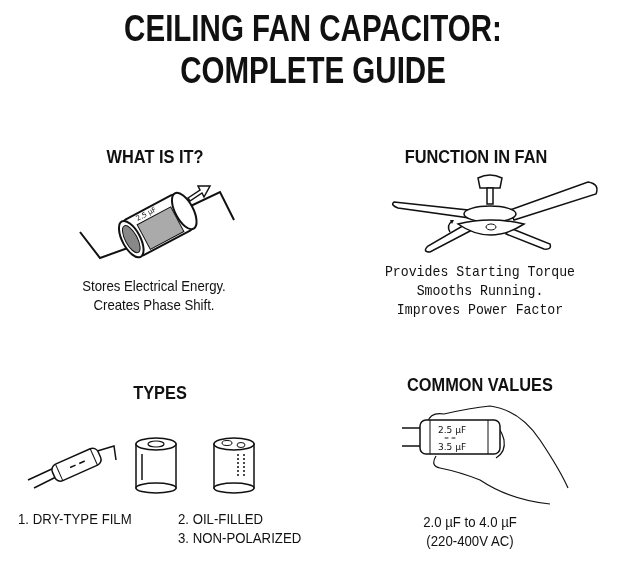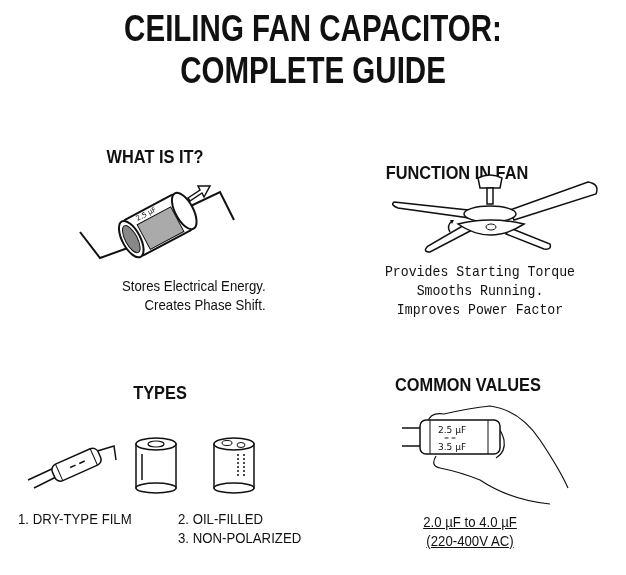--- a/index.html
+++ b/index.html
@@ -37,28 +37,28 @@
 
   <g transform="rotate(-28 90 55)">
     <rect x="58" y="34" width="60" height="40" rx="4" fill="#fff" stroke="#111" stroke-width="2"></rect>
     <ellipse cx="58" cy="54" rx="9" ry="20" fill="#fff" stroke="#111" stroke-width="2"></ellipse>
     <ellipse cx="58" cy="54" rx="6" ry="15" fill="#888" stroke="#111" stroke-width="1"></ellipse>
     <ellipse cx="118" cy="54" rx="9" ry="20" fill="#fff" stroke="#111" stroke-width="2"></ellipse>
     <rect x="70" y="44" width="38" height="28" fill="#aaa" stroke="#111" stroke-width="1"></rect>
     <text x="72" y="41" font-size="7" fill="#111" font-family="DejaVu Sans, sans-serif">2.5 µF</text>
   </g>
 </svg>
-<div class="section" style="left:40px; top:276px; width:240px;text-align:right;">
+<div class="section" style="left:34px; top:276px; width:240px;">
   <div class="desc">
     <div>Stores Electrical Energy.</div>
     <div>Creates Phase Shift.</div>
   </div>
 </div>
 
-<div class="section" style="left:357px; top:146px; width:200px;margin-top:16px;">
+<div class="section" style="left:376px; top:146px; width:200px;">
   <div class="heading">FUNCTION IN FAN</div>
 </div>
 <svg style="left:390px; top:172px;" width="215" height="85" viewBox="0 0 215 85">
 
   <path d="M88,6 Q100,0 112,6 L110,16 L90,16 Z" fill="#fff" stroke="#111" stroke-width="1.5"></path>
   <rect x="97" y="16" width="6" height="16" fill="#fff" stroke="#111" stroke-width="1.5"></rect>
 
   <path d="M4,30 L78,38 L80,46 L8,36 Q0,33 4,30 Z" fill="#fff" stroke="#111" stroke-width="1.5"></path>
   <path d="M120,38 L198,10 Q210,12 206,22 L124,48 Z" fill="#fff" stroke="#111" stroke-width="1.5"></path>
   <path d="M82,58 L40,80 Q32,80 38,74 L76,52 Z" fill="#fff" stroke="#111" stroke-width="1.5"></path>
@@ -107,37 +107,37 @@
   <ellipse cx="17" cy="7" rx="5" ry="2.5" fill="#fff" stroke="#111" stroke-width="1"></ellipse>
   <ellipse cx="31" cy="9" rx="4" ry="2.5" fill="#fff" stroke="#111" stroke-width="1"></ellipse>
   <ellipse cx="24" cy="52" rx="20" ry="5" fill="#fff" stroke="#111" stroke-width="1.5"></ellipse>
   <line x1="28" y1="18" x2="28" y2="42" stroke="#111" stroke-width="1.5" stroke-dasharray="2,2"></line>
   <line x1="34" y1="18" x2="34" y2="42" stroke="#111" stroke-width="1.5" stroke-dasharray="2,2"></line>
 </svg>
 <div class="lbl" style="left:18px; top:510px;">1. DRY-TYPE FILM</div>
 <div class="lbl" style="left:178px; top:510px;">2. OIL-FILLED</div>
 <div class="lbl" style="left:178px; top:529px;">3. NON-POLARIZED</div>
 
-<div class="section" style="left:368px; top:374px; width:200px;">
+<div class="section" style="left:380px; top:374px; width:200px;">
   <div class="heading">COMMON VALUES</div>
 </div>
 <svg style="left:400px; top:400px;" width="180" height="105" viewBox="0 0 180 105">
 
   <line x1="2" y1="28" x2="20" y2="28" stroke="#111" stroke-width="1.5"></line>
   <line x1="2" y1="46" x2="20" y2="46" stroke="#111" stroke-width="1.5"></line>
 
   <path d="M28,22 Q30,12 44,14 Q70,8 90,6 Q120,10 140,40 Q160,70 168,88" fill="none" stroke="#111" stroke-width="1.2"></path>
   <path d="M36,56 Q30,66 40,68 Q60,72 80,80 Q110,100 150,104" fill="none" stroke="#111" stroke-width="1.2"></path>
   <path d="M88,22 Q100,24 104,40 Q106,52 96,58" fill="none" stroke="#111" stroke-width="1.2"></path>
 
   <rect x="20" y="20" width="80" height="34" rx="6" fill="#fff" stroke="#111" stroke-width="1.5"></rect>
   <line x1="30" y1="20" x2="30" y2="54" stroke="#111" stroke-width="1"></line>
   <line x1="88" y1="20" x2="88" y2="54" stroke="#111" stroke-width="1"></line>
   <text x="38" y="33" font-size="9" fill="#111" font-family="DejaVu Sans, sans-serif">2.5 µF</text>
   <text x="44" y="40" font-size="6" fill="#111" font-family="DejaVu Sans, sans-serif">= =</text>
   <text x="38" y="50" font-size="9" fill="#111" font-family="DejaVu Sans, sans-serif">3.5 µF</text>
 </svg>
-<div class="section" style="left:380px; top:512px; width:180px;text-decoration:underline;">
+<div class="section" style="left:380px; top:512px; width:180px;">
   <div class="desc">
     <div>2.0 µF to 4.0 µF</div>
     <div>(220-400V AC)</div>
   </div>
 </div>
 
 </body></html>

